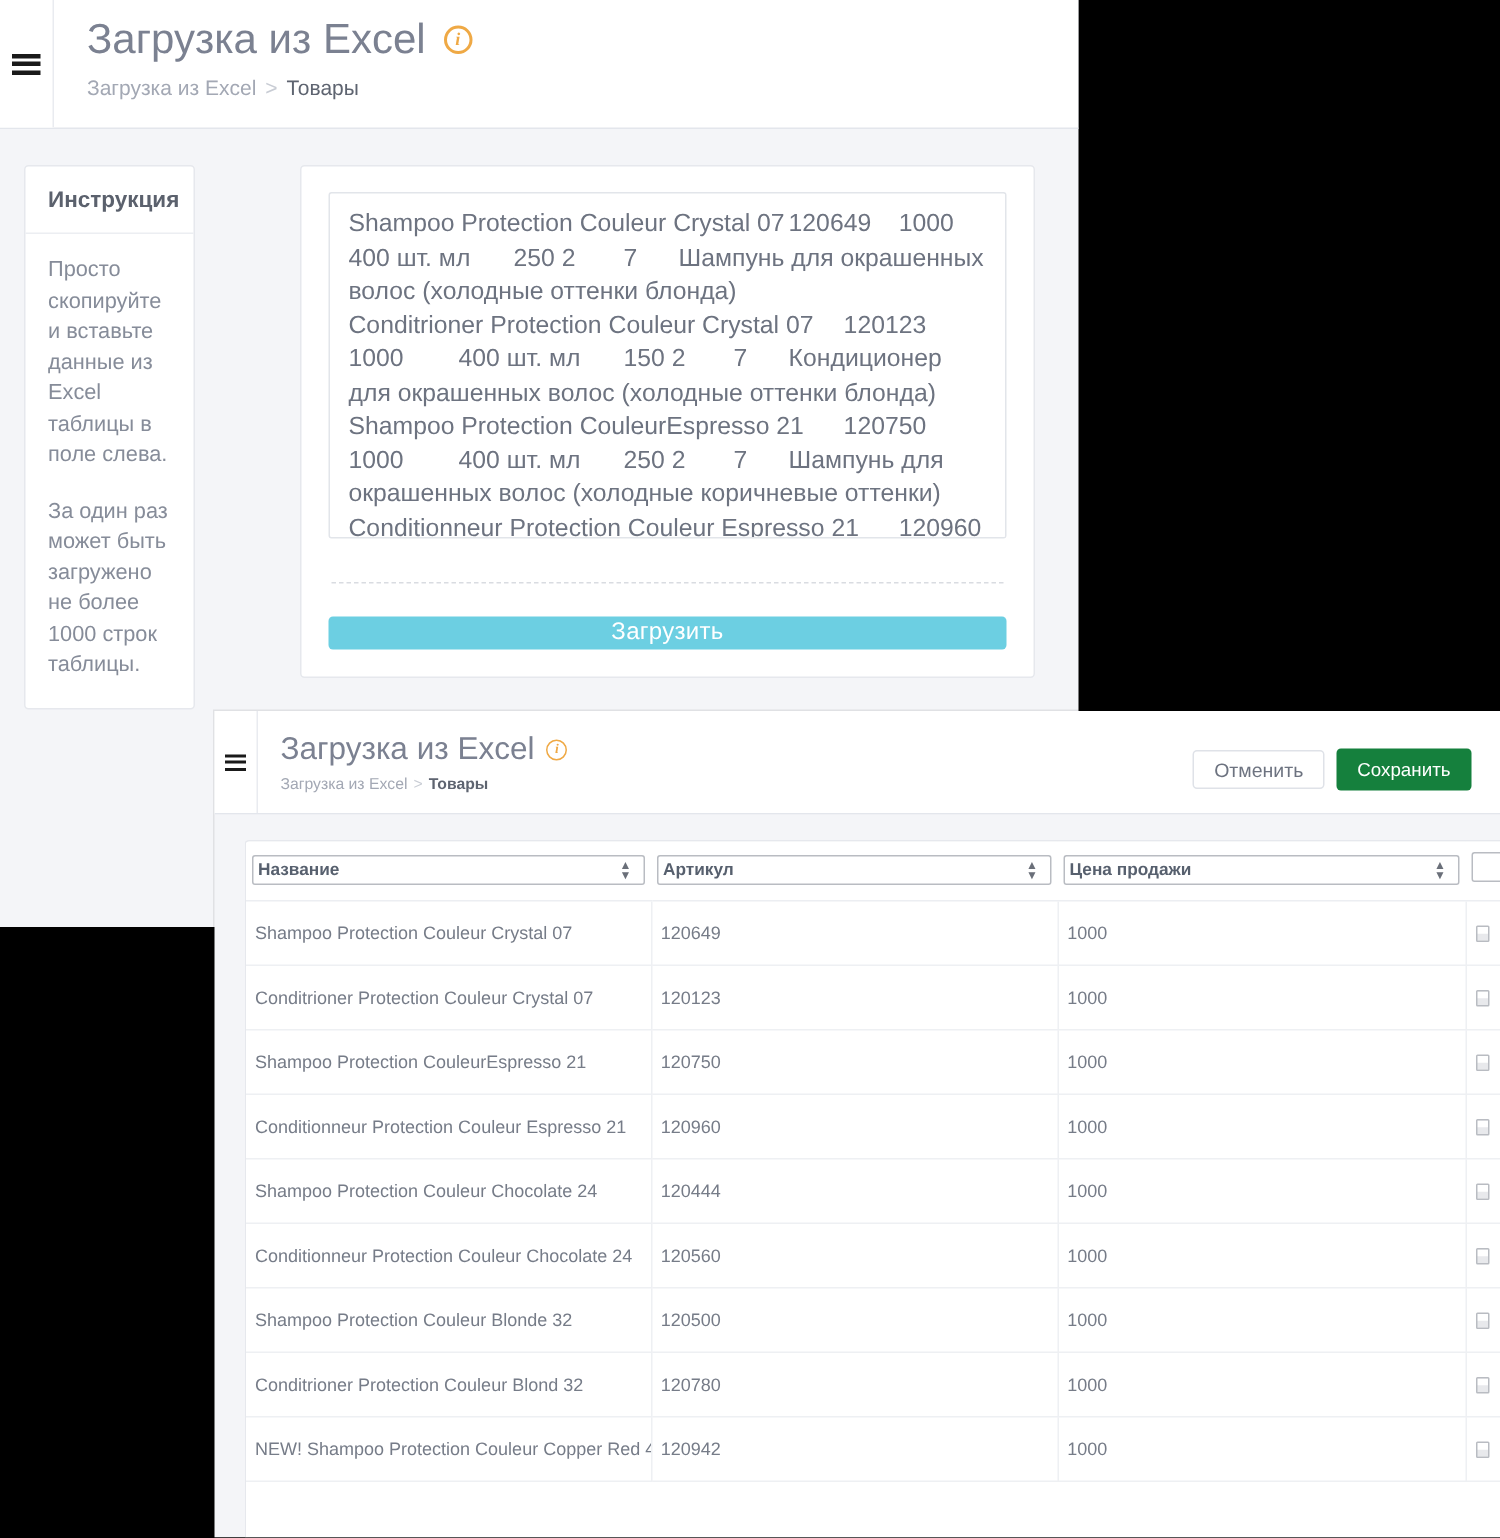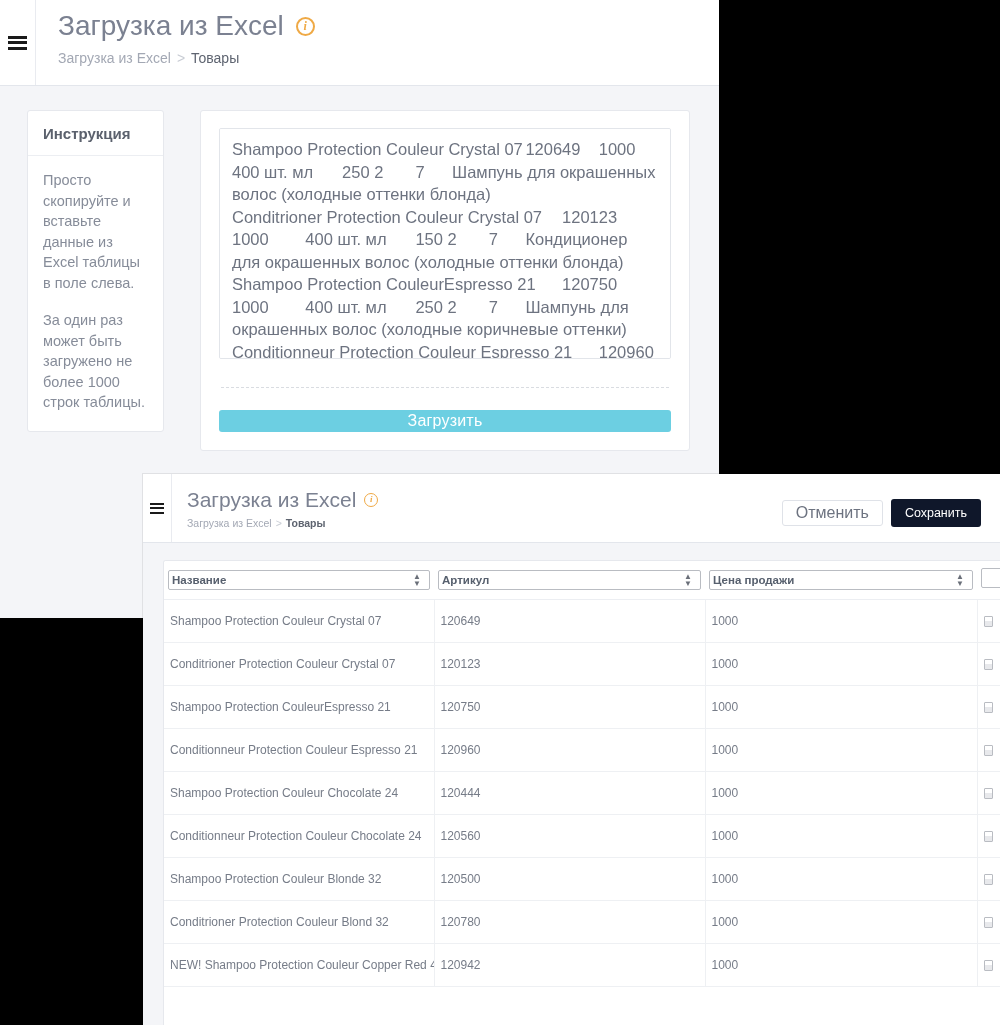--- a/index.html
+++ b/index.html
@@ -111,23 +111,23 @@
     color: #c8ccd4;
     margin: 0 6px;
   }
   .breadcrumb .current {
     color: #5e6470;
   }
 
   
   .instr-card {
     position: absolute;
-    left: 27px;
+    left: 16px;
     top: 110px;
-    width: 137px;
+    width: 114px;
     background: #ffffff;
     border: 1px solid #e6e8ed;
     border-radius: 3px;
     box-sizing: border-box;
   }
   .instr-head {
     padding: 14px 15px 13px 15px;
     font-size: 15px;
     font-weight: 700;
     color: #5b616d;
@@ -279,28 +279,28 @@
     gap: 8px;
     align-items: center;
   }
   .btn-cancel {
     height: 26px;
     padding: 0 13px;
     background: #ffffff;
     border: 1px solid #dfe2e8;
     border-radius: 3px;
     color: #6d7380;
-    font-size: 16px;
+    font-size: 13px;
     font-family: "Liberation Sans", "DejaVu Sans", sans-serif;
     cursor: pointer;
   }
   .btn-save {
     height: 28px;
     padding: 0 14px;
-    background: #0f172a;
+    background: #15803d;
     border: 0;
     border-radius: 3px;
     color: #ffffff;
     font-size: 12.5px;
     font-family: "Liberation Sans", "DejaVu Sans", sans-serif;
     cursor: pointer;
   }
 
   
   .table-card {

